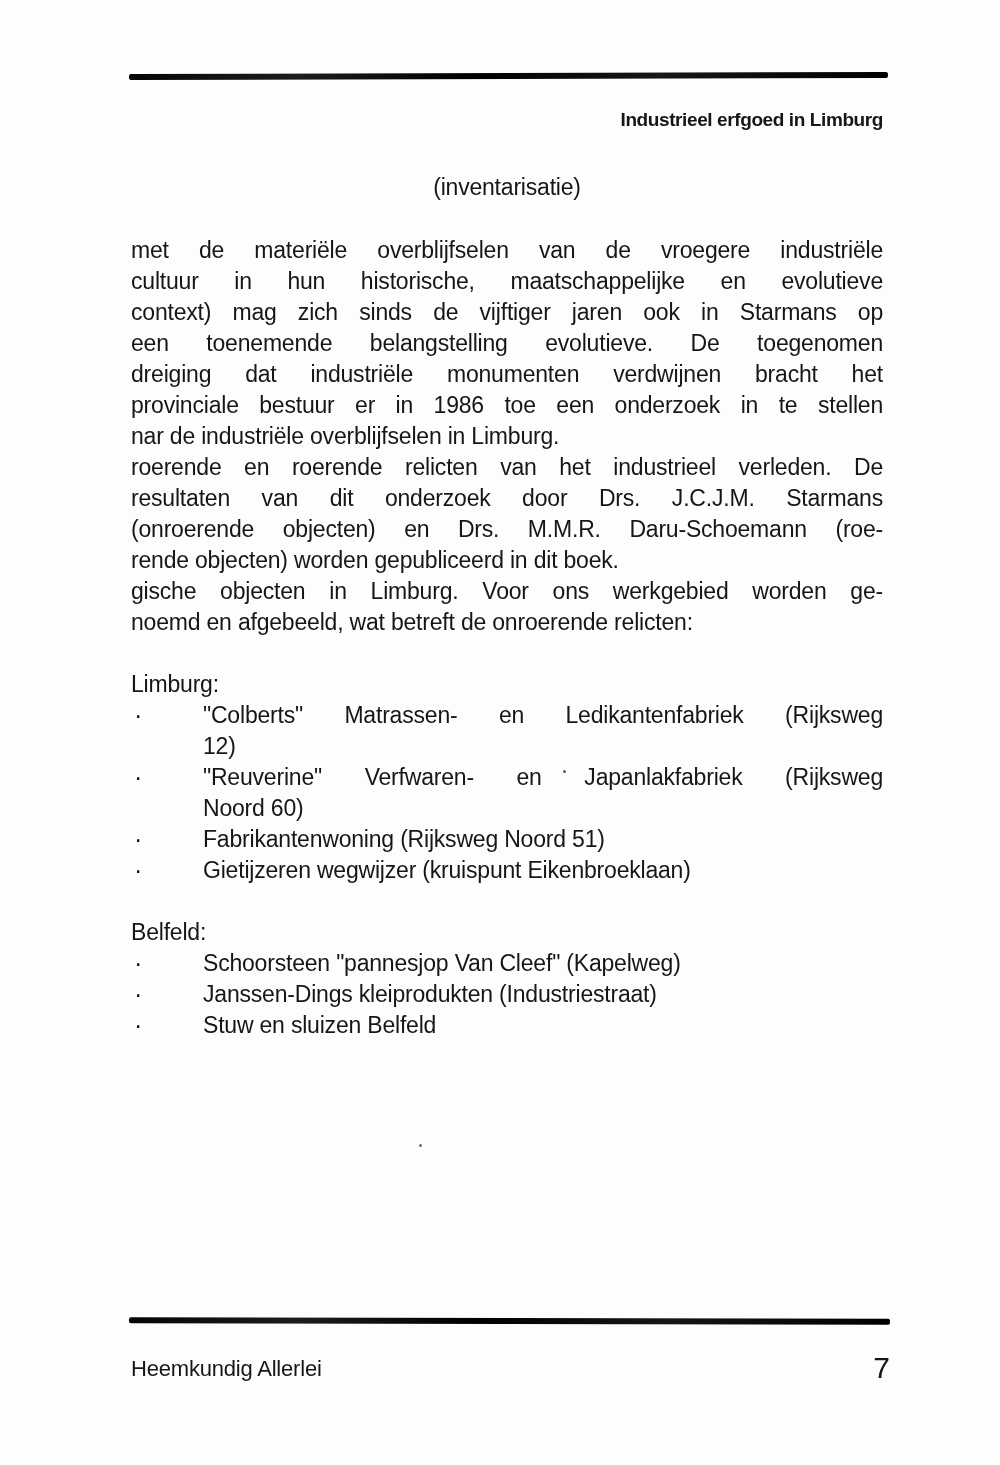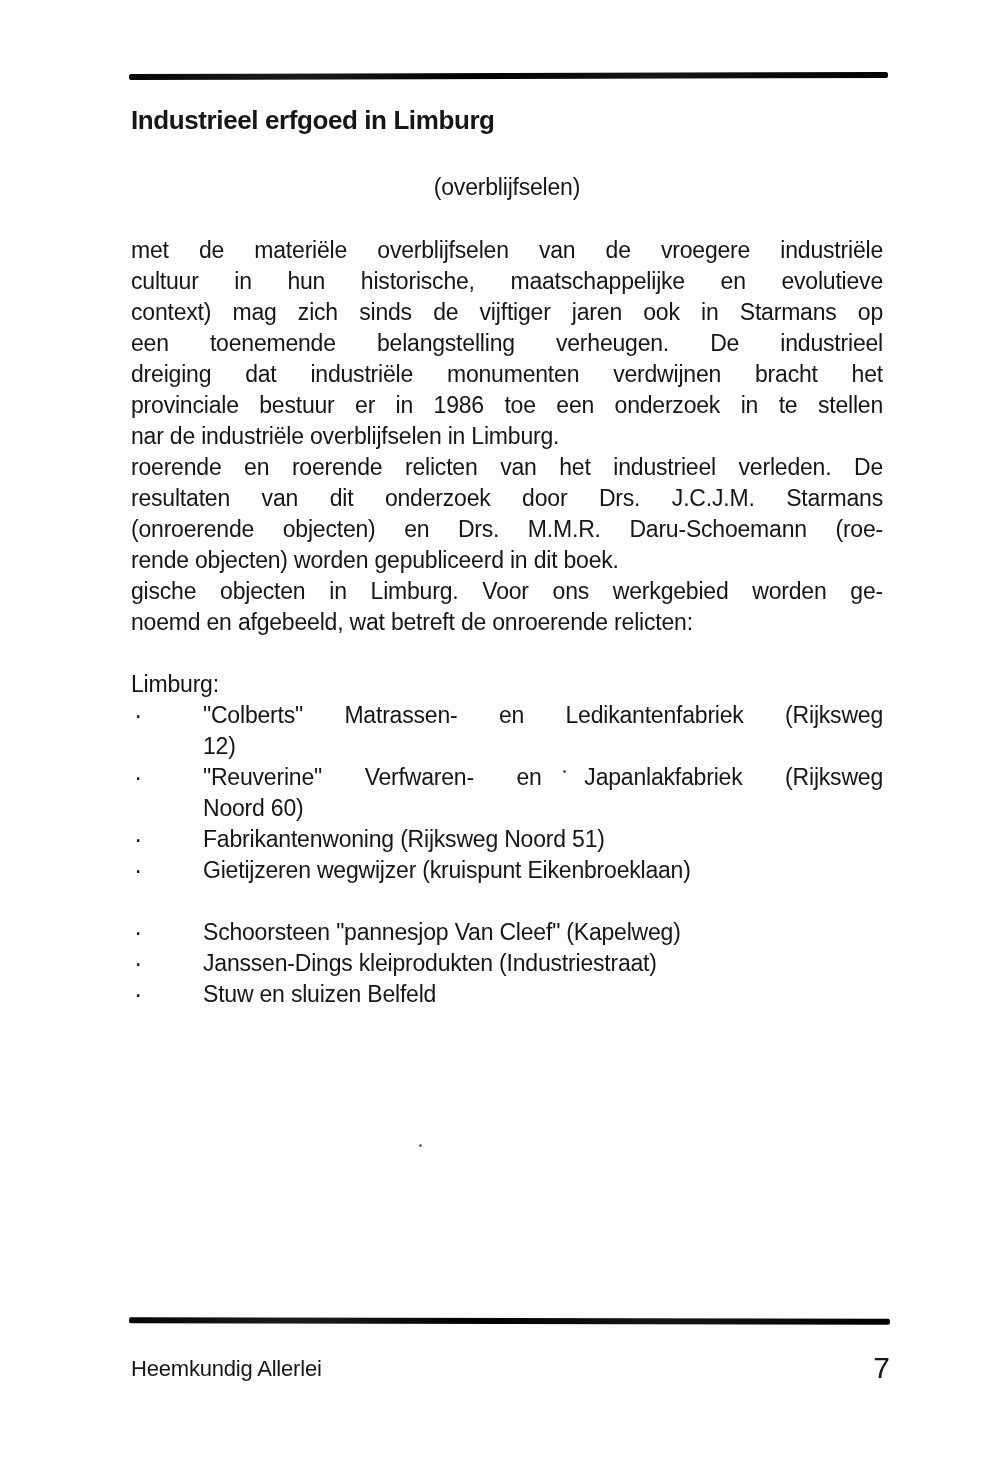--- a/index.html
+++ b/index.html
@@ -24,22 +24,22 @@
     position:absolute;
     height:6px;
     background:linear-gradient(90deg,#050505 0%,#1c1c1c 22%,#000 45%,#161616 70%,#000 100%);
     border-radius:2px;
   }
   .rule-top{left:129px;top:73px;width:759px;transform:rotate(-0.15deg);}
   .rule-bottom{left:129px;top:1318px;width:761px;transform:rotate(0.1deg);}
   .doc-title{
     position:absolute;
     left:131px;top:103px;width:752px;
-    text-align:left;
-    font-size:26px;
+    text-align:right;
+    font-size:19px;
     font-weight:bold;
     letter-spacing:-0.4px;
     line-height:34px;
   }
   .doc-subtitle{
     position:absolute;
     left:131px;top:172px;width:752px;
     text-align:center;
     font-size:23px;
     line-height:30px;
@@ -97,28 +97,28 @@
 </style>
 </head>
 <body>
 
 <div class="page">
 
   <div class="rule rule-top"></div>
 
   <h1 class="doc-title" style="margin:0;">Industrieel erfgoed in Limburg</h1>
 
-  <div class="doc-subtitle">(overblijfselen)</div>
+  <div class="doc-subtitle">(inventarisatie)</div>
 
   <div class="text-flow">
       <div class="paragraph">
         <div class="line just">met de materiële overblijfselen van de vroegere industriële</div>
         <div class="line just">cultuur in hun historische, maatschappelijke en evolutieve</div>
         <div class="line just">context) mag zich sinds de vijftiger jaren ook in Starmans op</div>
-        <div class="line just">een toenemende belangstelling verheugen. De industrieel</div>
+        <div class="line just">een toenemende belangstelling evolutieve. De toegenomen</div>
         <div class="line just">dreiging dat industriële monumenten verdwijnen bracht het</div>
         <div class="line just">provinciale bestuur er in 1986 toe een onderzoek in te stellen</div>
         <div class="line">nar de industriële overblijfselen in Limburg.</div>
       </div>
       <div class="paragraph">
         <div class="line just">roerende en roerende relicten van het industrieel verleden. De</div>
         <div class="line just">resultaten van dit onderzoek door Drs. J.C.J.M. Starmans</div>
         <div class="line just">(onroerende objecten) en Drs. M.M.R. Daru-Schoemann (roe-</div>
         <div class="line">rende objecten) worden gepubliceerd in dit boek.</div>
       </div>
@@ -150,20 +150,21 @@
           </div>
         </div>
         <div class="list-item">
           <span class="bullet">·</span>
           <div class="item-lines">
             <div class="line">Gietijzeren wegwijzer (kruispunt Eikenbroeklaan)</div>
           </div>
         </div>
       </div>
       <div class="section-gap"></div>
+      <div class="line section-heading">Belfeld:</div>
       <div class="bullet-list">
         <div class="list-item">
           <span class="bullet">·</span>
           <div class="item-lines">
             <div class="line">Schoorsteen "pannesjop Van Cleef" (Kapelweg)</div>
           </div>
         </div>
         <div class="list-item">
           <span class="bullet">·</span>
           <div class="item-lines">

